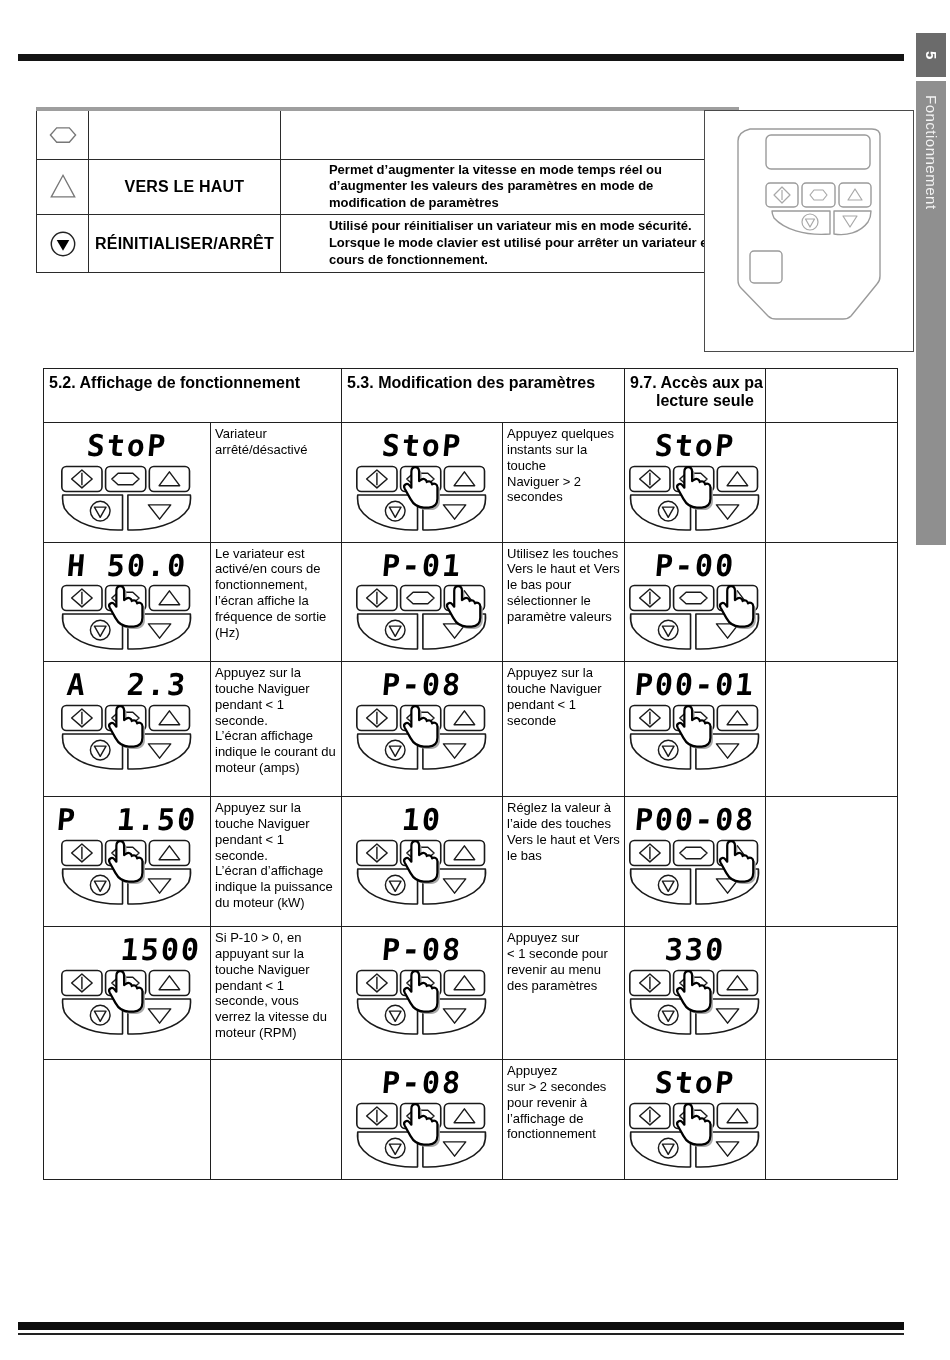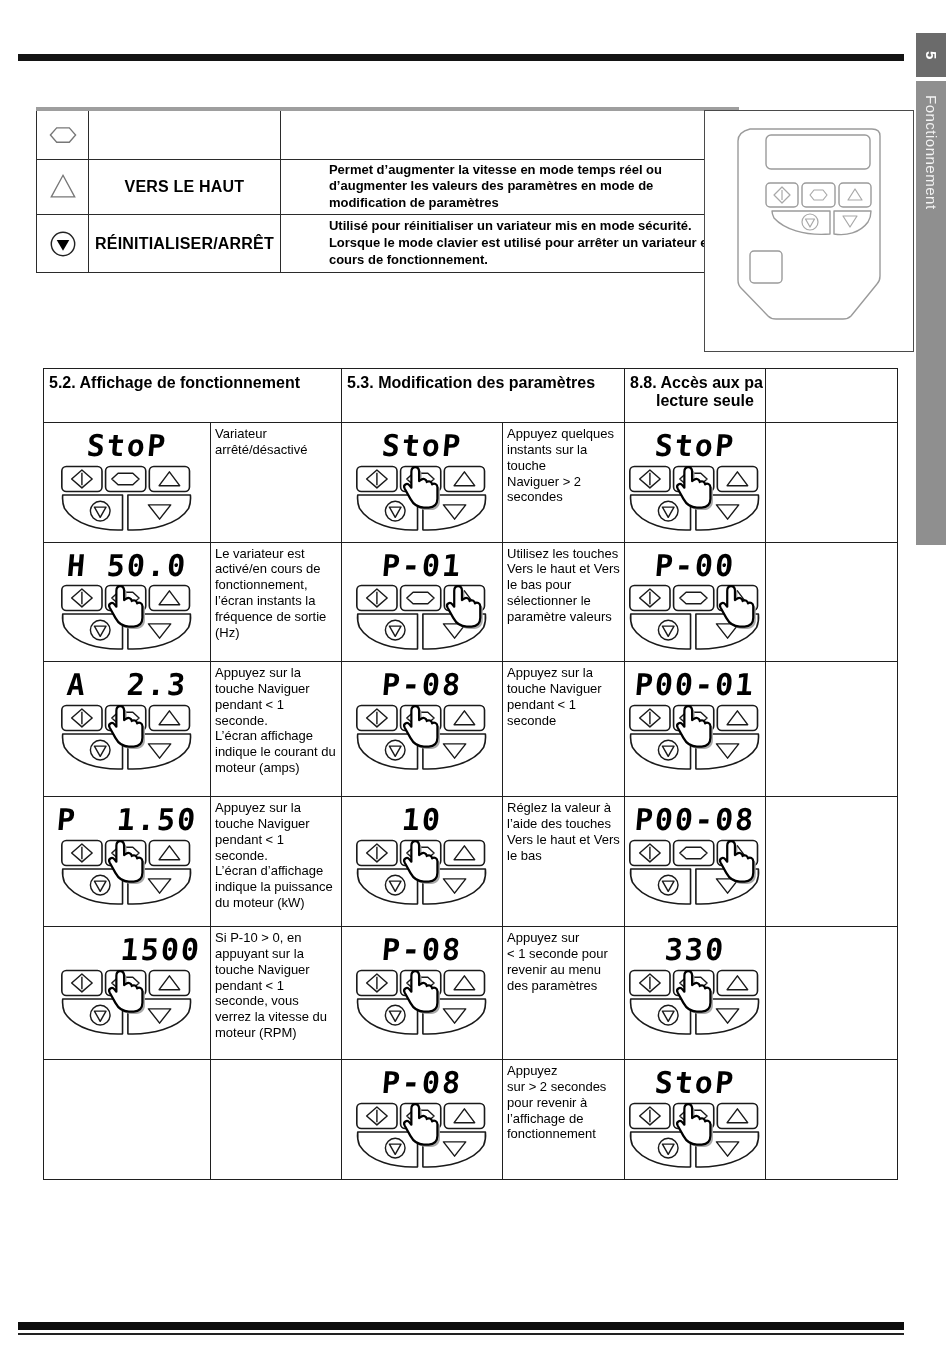--- a/index.html
+++ b/index.html
@@ -137,21 +137,21 @@
     <col style="width:122px">
       <col style="width:141px">
       <col style="width:132px">
   </colgroup>
   <tbody>
       <tr class="hr">
     <th colspan="2">5.2. Affichage de fonctionnement</th>
     <th colspan="2">5.3. Modification des paramètres</th>
     <th>
       <div class="h54">
-        <div>8.8. Accès aux pa</div>
+        <div>9.7. Accès aux pa</div>
         <div class="h54b">lecture seule</div>
       </div>
     </th>
     <th></th>
   </tr>
   <tr class="r0">
     <td class="kc"><div class="seg">StoP</div><svg class="kp" viewBox="0 0 150 84">
             <g fill="#fff" stroke="#1a1a1a" stroke-width="1.8" stroke-linejoin="round">
               <rect x="2" y="5" width="45" height="28" rx="5"></rect>
               <rect x="51" y="5" width="45" height="28" rx="5"></rect>
@@ -235,21 +235,21 @@
               <polygon points="122.5,11 134,26.5 111,26.5"></polygon>
               <circle cx="45" cy="55" r="11"></circle>
               <polygon points="38.5,50.5 51.5,50.5 45,62"></polygon>
               <polygon points="99,48 124,48 111.5,64"></polygon>
             </g>
             <g transform="translate(55,4) scale(1.08)">
               <path d="M11.5,1.5 C8.5,1.5 7.5,3.8 7.5,6.5 L7.5,23 L5.5,20.5 C3,17.5 -1.5,20 0.5,23.8 L6.5,34.5 C9.5,40 14,43.5 20.5,43.5 L25.5,43.5 C31,43.5 34.5,40 34.5,34.5 L34.5,22.5 C34.5,19 31,18 29,19.5 C28.5,16.5 25.5,15.5 23.5,17 C23,14 20,13.2 18,14.5 L15.5,16 L15.5,6.5 C15.5,3.8 14.5,1.5 11.5,1.5 Z" transform="translate(2.6,2.6)" fill="#a8a8a8" stroke="none"></path>
               <path d="M11.5,1.5 C8.5,1.5 7.5,3.8 7.5,6.5 L7.5,23 L5.5,20.5 C3,17.5 -1.5,20 0.5,23.8 L6.5,34.5 C9.5,40 14,43.5 20.5,43.5 L25.5,43.5 C31,43.5 34.5,40 34.5,34.5 L34.5,22.5 C34.5,19 31,18 29,19.5 C28.5,16.5 25.5,15.5 23.5,17 C23,14 20,13.2 18,14.5 L15.5,16 L15.5,6.5 C15.5,3.8 14.5,1.5 11.5,1.5 Z" fill="#fff" stroke="#000" stroke-width="2.3" stroke-linejoin="round"></path>
             </g>
           </svg></td>
-    <td class="tc">Le variateur est activé/en cours de fonctionnement, l’écran instants la fréquence de sortie (Hz)</td>
+    <td class="tc">Le variateur est activé/en cours de fonctionnement, l’écran affiche la fréquence de sortie (Hz)</td>
     <td class="kc"><div class="seg">P-01</div><svg class="kp" viewBox="0 0 150 84">
             <g fill="#fff" stroke="#1a1a1a" stroke-width="1.8" stroke-linejoin="round">
               <rect x="2" y="5" width="45" height="28" rx="5"></rect>
               <rect x="51" y="5" width="45" height="28" rx="5"></rect>
               <rect x="100" y="5" width="45" height="28" rx="5"></rect>
               <path d="M3,37 L70,37 L70,76 C44,77 16,70 5,52 C3,47 2.5,42 3,37 Z"></path>
               <path d="M76,37 L146,37 C146.5,42 146,47 144,52 C133,70 102,77 76,76 Z"></path>
             </g>
             <g fill="none" stroke="#1a1a1a" stroke-width="1.6" stroke-linejoin="round">
               <polygon points="24.5,9 36,19 24.5,29 13,19"></polygon>

